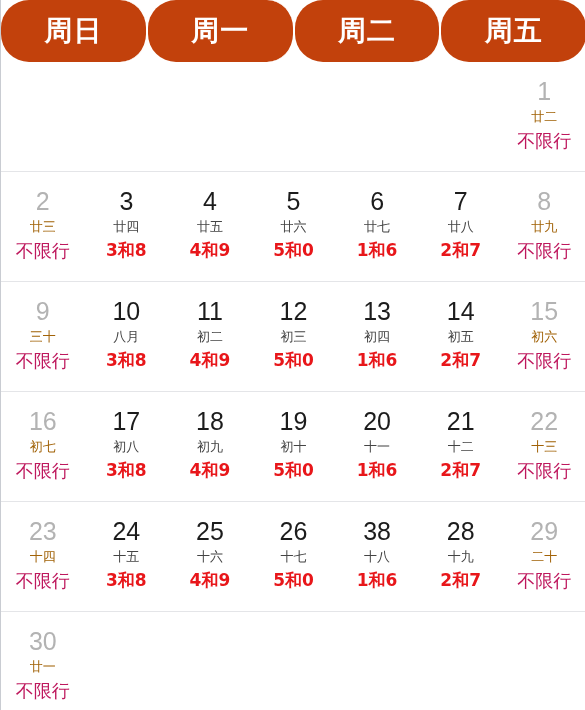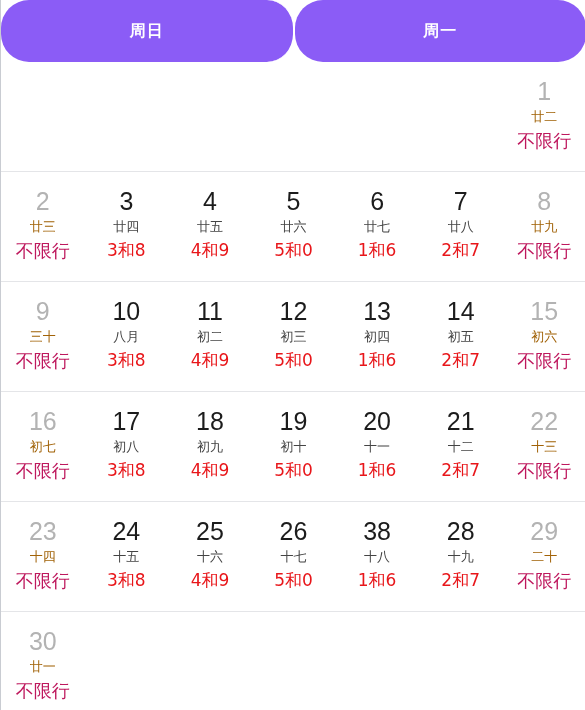--- a/index.html
+++ b/index.html
@@ -23,23 +23,23 @@
   }
   
   .weekday-header {
     display: flex;
     width: 585px;
     height: 62px;
     background: #ffffff;
   }
   .weekday-cell {
     flex: 1 1 0;
-    background: #8b5cf6;
+    background: #c2410c;
     color: #ffffff;
-    font-size: 16px;
+    font-size: 28px;
     font-weight: bold;
     display: flex;
     align-items: center;
     justify-content: center;
     letter-spacing: 1px;
     border-right: 2px solid #ffffff;
     box-sizing: border-box;
     border-radius: 28px;
   }
   .weekday-cell:last-child { border-right: none; }
@@ -81,41 +81,43 @@
     font-family: "Liberation Sans", "DejaVu Sans", sans-serif;
   }
   .lunar {
     font-size: 13px;
     line-height: 21px;
     color: #444444;
   }
   .tag {
     font-size: 17px;
     line-height: 25px;
-    font-weight: normal;
+    font-weight: bold;
     margin-top: 1px;
   }
   .tag.restricted { color: #e8161a; }
   .tag.free {
     color: #be185d;
     font-weight: normal;
     font-size: 18px;
   }
 
   
   .day-cell.weekend .day-num { color: #b3b3b3; font-weight: 400; }
   .day-cell.weekend .lunar   { color: #a16207; }
 </style>
 </head>
 <body>
 
 <div class="calendar">
   <div class="weekday-header">
       <div class="weekday-cell">周日</div>
       <div class="weekday-cell">周一</div>
+      <div class="weekday-cell">周二</div>
+      <div class="weekday-cell">周五</div>
     </div>
   <div class="weeks">
       <div class="week-row">
         <div class="day-cell empty">
           <div class="day-num"></div>
           <div class="lunar"></div>
           <div class="tag free"></div>
         </div>
         <div class="day-cell empty">
           <div class="day-num"></div>

